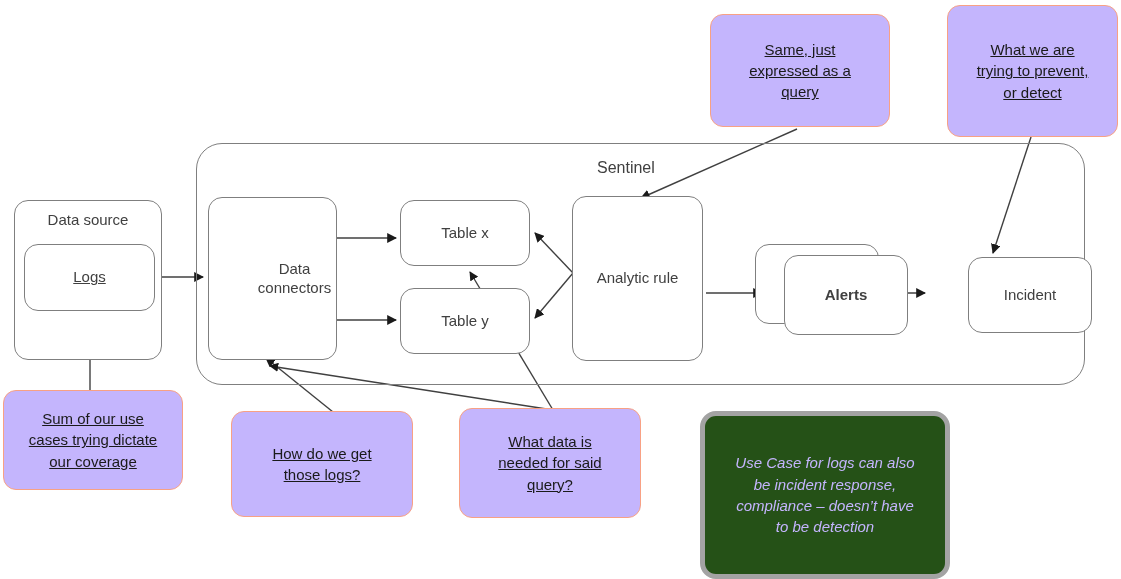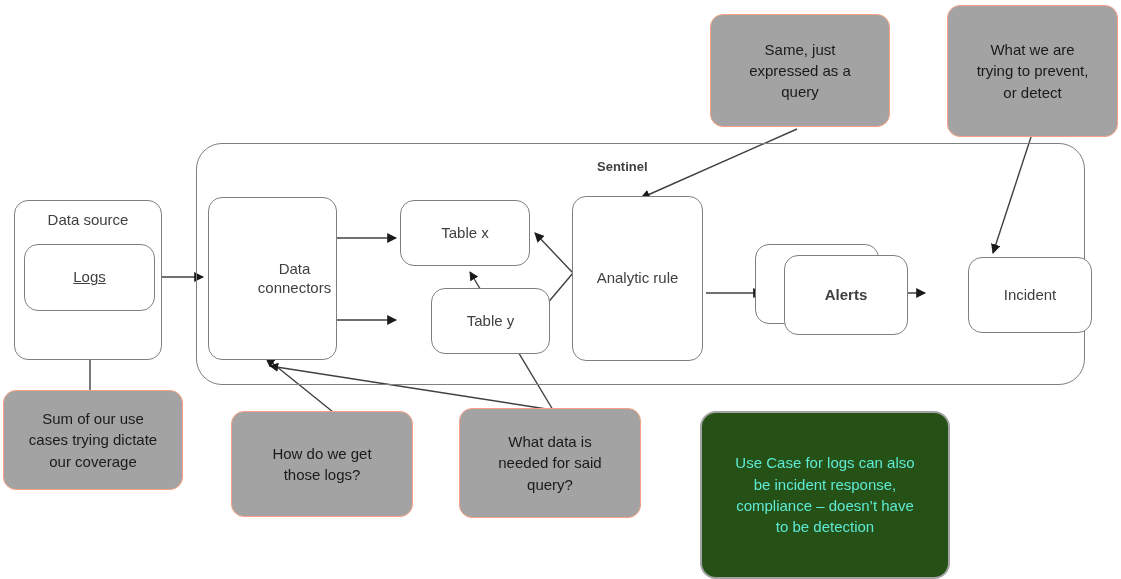--- a/index.html
+++ b/index.html
@@ -48,47 +48,49 @@
     position: absolute;
     display: flex;
     align-items: flex-start;
     justify-content: center;
     width: 100%;
     top: 10px;
     left: 0;
   }
   .group-title {
     position: absolute;
-    font-size: 13px;
-    font-weight: bold;
+    font-size: 16px;
+    font-weight: normal;
     color: #404040;
     white-space: nowrap;
   }
   .callout {
     position: absolute;
     box-sizing: border-box;
     display: flex;
     align-items: center;
     justify-content: center;
     text-align: center;
     border-radius: 13px;
     font-size: 15px;
     line-height: 1.42;
     white-space: pre-line;
     padding: 4px 8px;
   }
   .callout-salmon {
-    background: #a3a3a3;
+    background: #c4b5fd;
     border: 1px solid #F8A184;
     color: #1a1a1a;
+    text-decoration: underline;
   }
   .callout-green {
     background: #255117;
-    border: 2px solid #a3a3a3;
-    color: #5eead4;
+    border: 5px solid #a3a3a3;
+    color: #c4b5fd;
+    font-style: italic;
   }
   .stack-back {
     position: absolute;
     box-sizing: border-box;
     background: #ffffff;
     border: 1px solid #7f7f7f;
     border-radius: 14px;
   }
 </style>
 </head>
@@ -143,21 +145,21 @@
     <div class="node-label-top">Data source</div>
   </div>
 
   <div class="node" style="left:24px; top:244px; width:131px; height:67px;text-decoration:underline;">Logs</div>
 
   <div class="node" style="left:208px; top:197px; width:129px; height:163px;padding-left:44px;">Data
 connectors</div>
 
   <div class="node" style="left:400px; top:200px; width:130px; height:66px;">Table x</div>
 
-  <div class="node" style="left:400px; top:288px; width:119px; height:66px;margin-left:31px;">Table y</div>
+  <div class="node" style="left:400px; top:288px; width:130px; height:66px;">Table y</div>
 
   <div class="node" style="left:572px; top:196px; width:131px; height:165px;">Analytic rule</div>
 
   <div class="stack-back" style="left:755px; top:244px; width:124px; height:80px;"></div>
   <div class="node" style="left:784px; top:255px; width:124px; height:80px;font-weight:bold;">Alerts</div>
 
   <div class="node" style="left:928px; top:257px; width:124px; height:76px;margin-left:40px;">Incident</div>
 
   <div class="callout callout-salmon" style="left:710px; top:14px; width:180px; height:113px;">Same, just
 expressed as a

